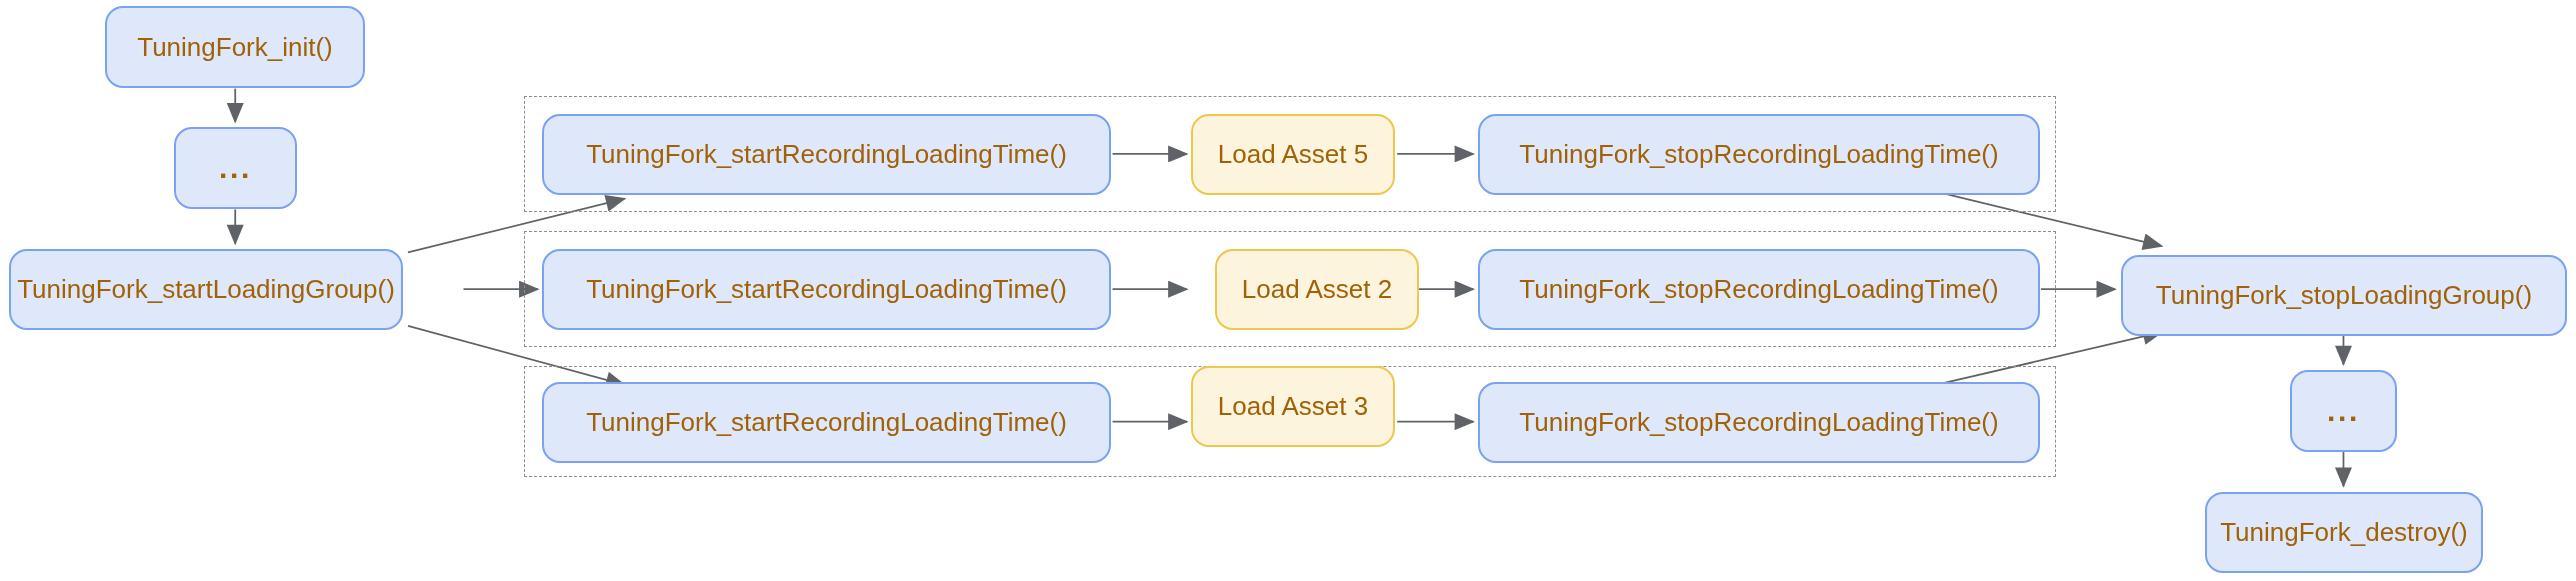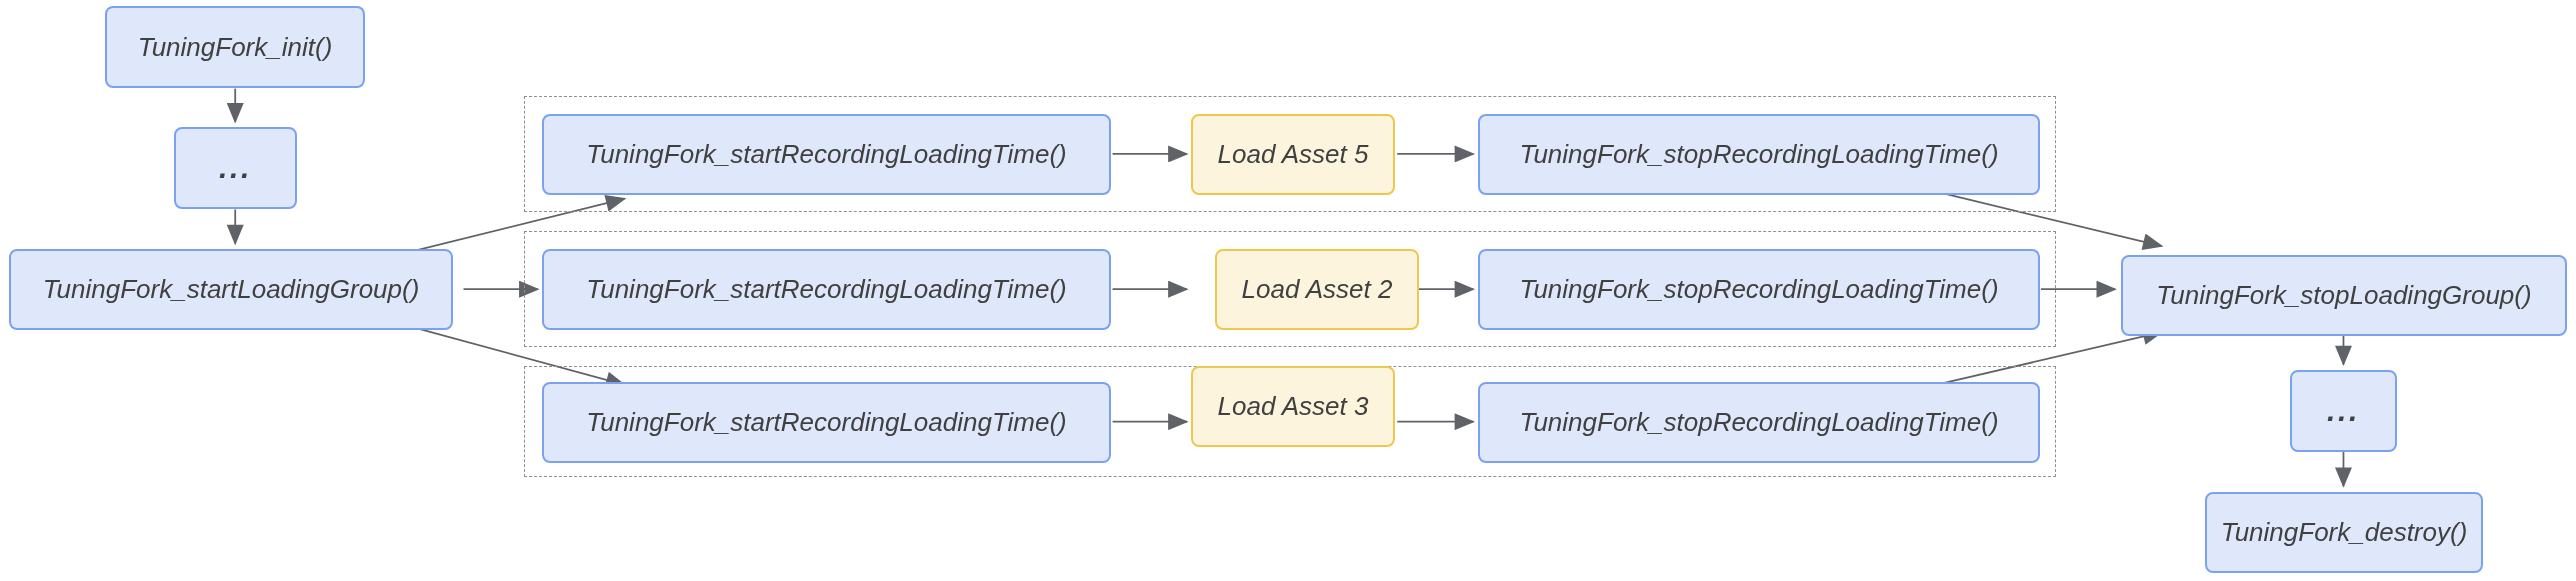--- a/index.html
+++ b/index.html
@@ -21,49 +21,48 @@
     width: 2576px;
     height: 581px;
     pointer-events: none;
   }
   .node {
     position: absolute;
     box-sizing: border-box;
     display: flex;
     align-items: center;
     justify-content: center;
-    border-radius: 8px;
+    border-radius: 18px;
     border: 2.7px solid #7aa2f0;
     background: #dfe8fa;
-    color: #404040;
+    color: #a16207;
     font-size: 26px;
     white-space: nowrap;
     z-index: 2;
-    font-style: italic;
   }
   .node.asset {
     border-color: #eec74d;
     background: #fcf4dc;
   }
   .node.ellipsis {
     font-size: 30px;
     font-weight: bold;
     letter-spacing: 2.7px;
   }
   .row-group {
     position: absolute;
     box-sizing: border-box;
     border: 1.8px dashed #8f8f8f;
     background: transparent;
     z-index: 1;
   }
   
   .n-init     { left: 105px;  top: 6.3px;   width: 260px; height: 82px; }
   .n-dots1    { left: 174px;  top: 127px; width: 123px; height: 82px; }
-  .n-startlg  { left: 9px;   top: 249px; width: 444px; height: 81px; }
+  .n-startlg  { left: 9px;   top: 249px; width: 394px; height: 81px; }
   
   .g-row1 { left: 524px; top: 96px; width: 1532px; height: 116px; }
   .g-row2 { left: 524px; top: 231px; width: 1532px; height: 116px; }
   .g-row3 { left: 524px; top: 366px; width: 1532px; height: 111px; }
   
   .n-start1 { left: 542px;  top: 114px; width: 569px; height: 81px; }
   .n-asset1 { left: 1191px; top: 114px; width: 204px; height: 81px; }
   .n-stop1  { left: 1478px; top: 114px; width: 562px; height: 81px; }
   
   .n-start2 { left: 542px;  top: 249px; width: 569px; height: 81px; }

